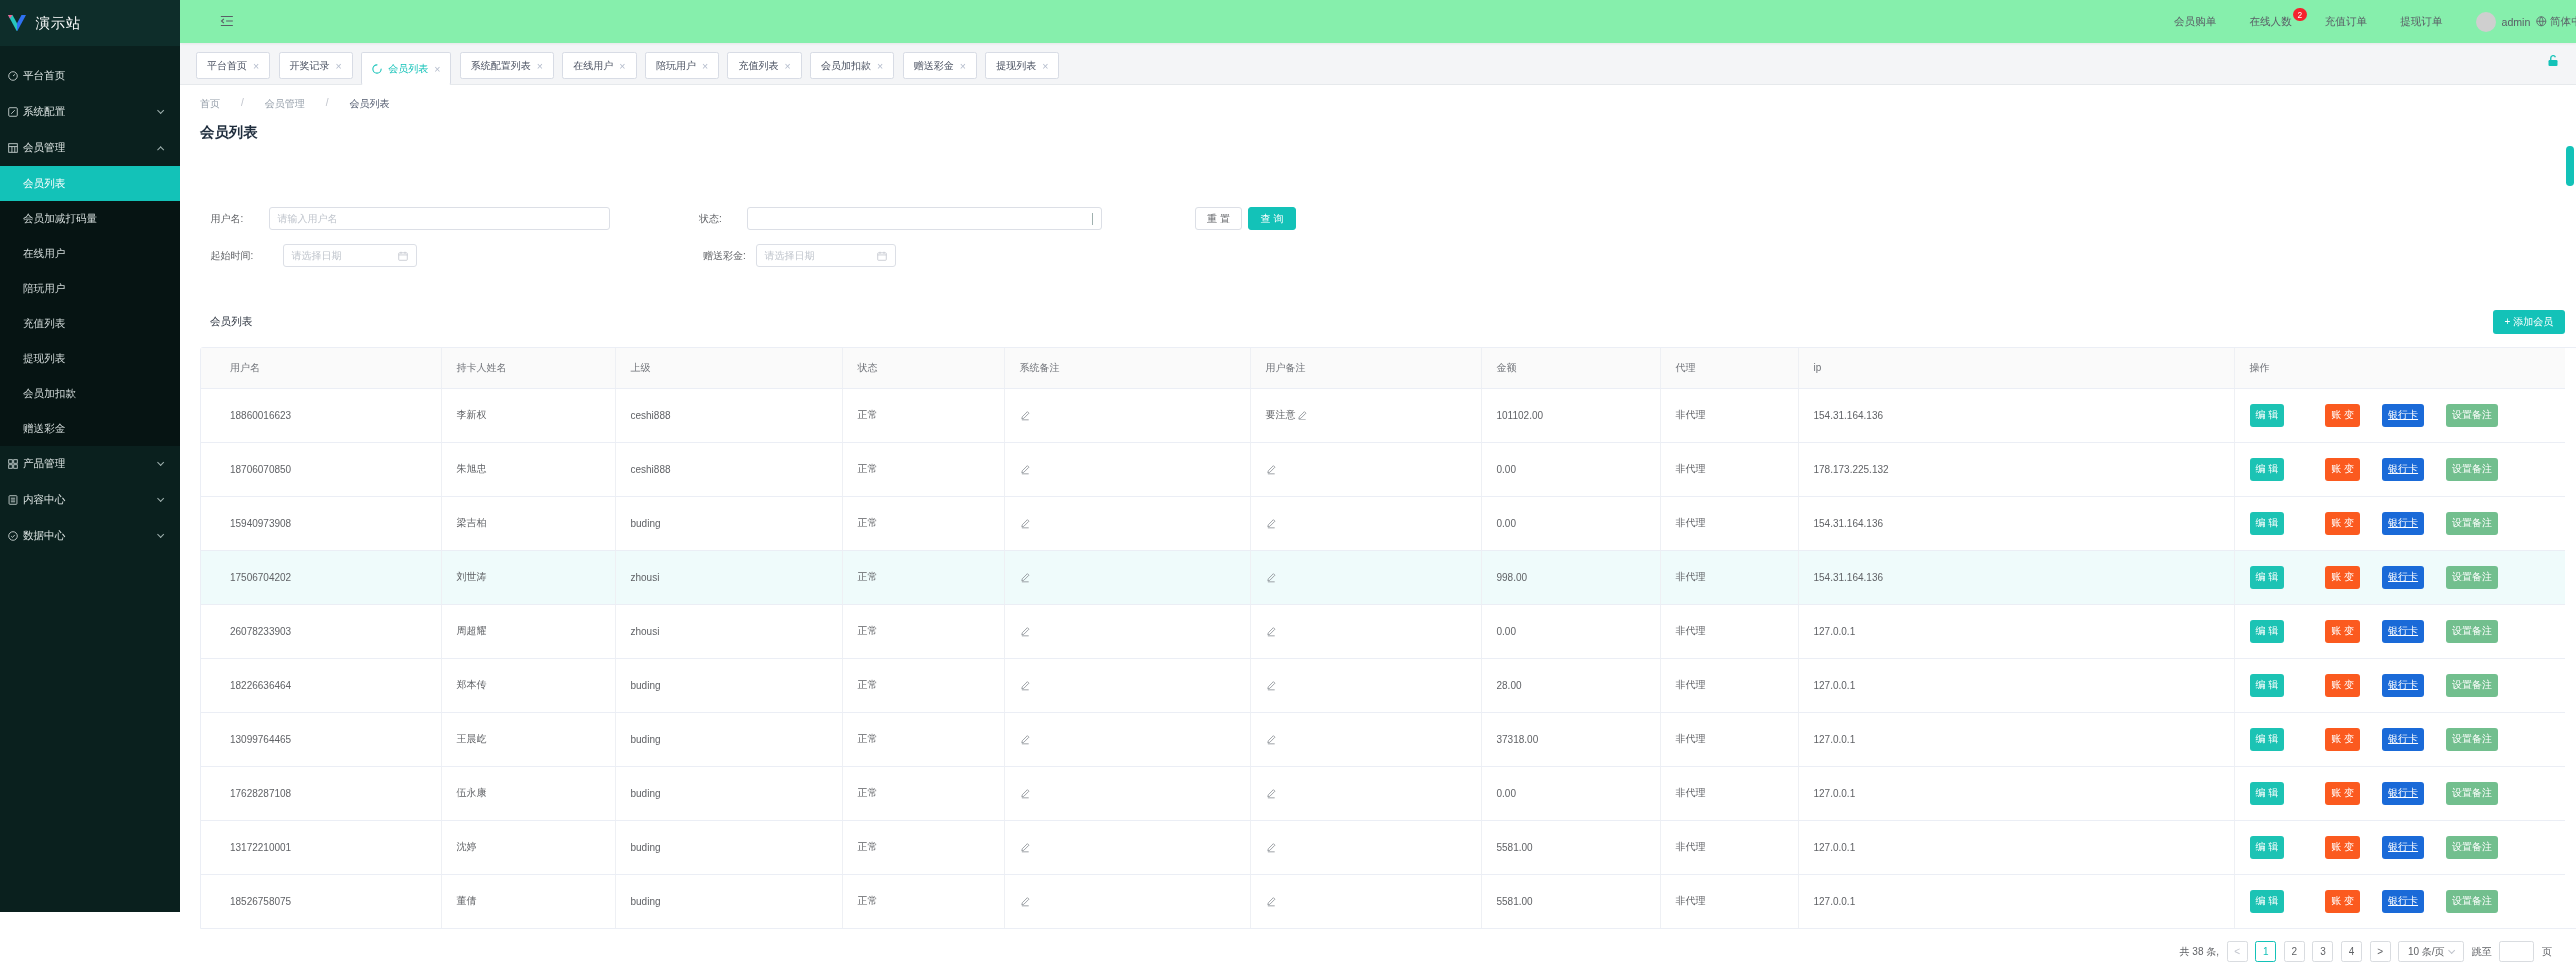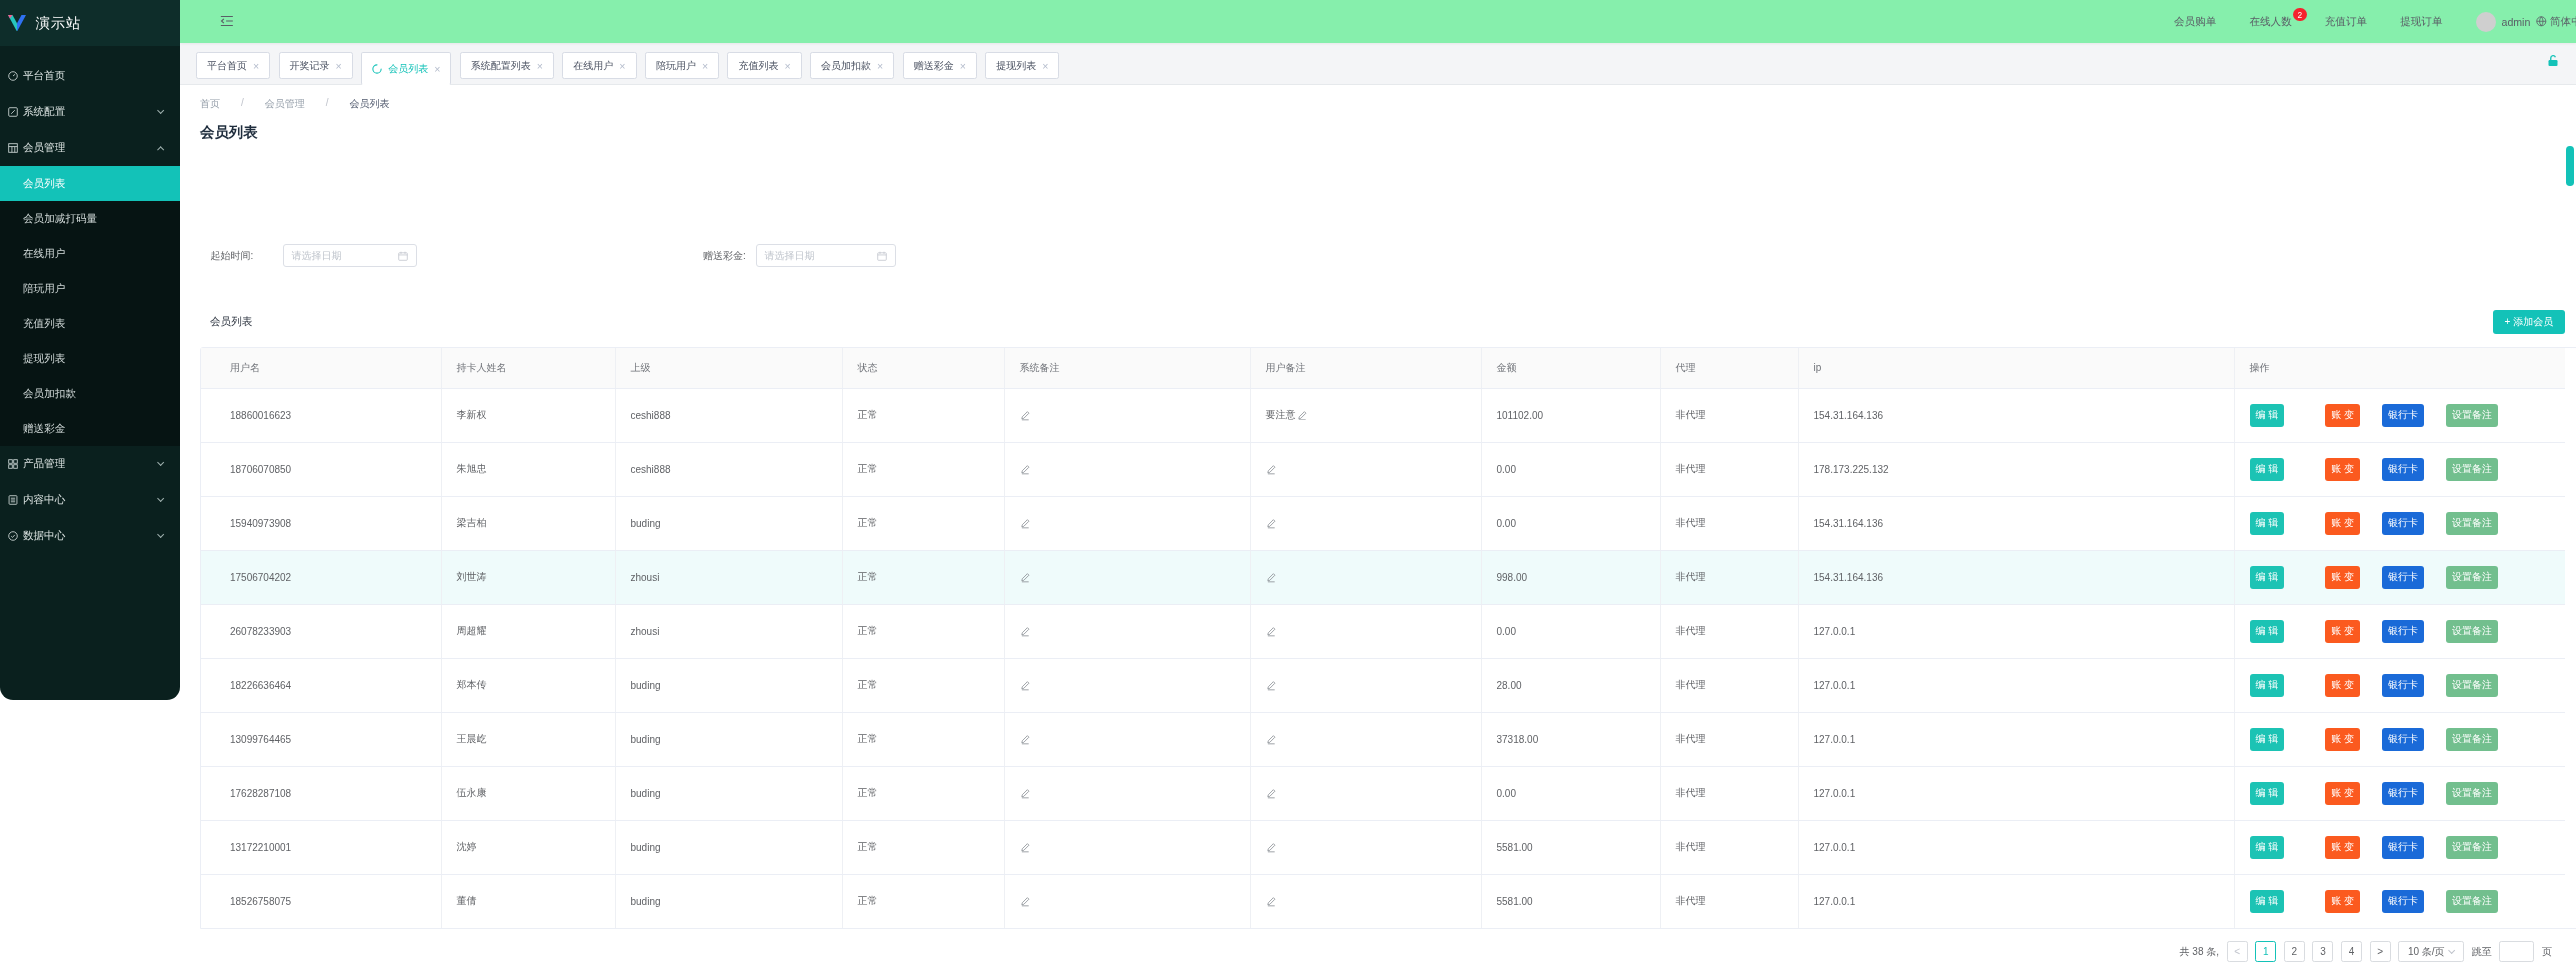--- a/index.html
+++ b/index.html
@@ -5,21 +5,21 @@
   :root{
     --accent:#13c2b8; --badge:#f5222d;
     --act-edit:#1cc3b4; --act-change:#fb5a1f; --act-bank:#1a6ad8; --act-note:#72bf8e;
   }
   *{box-sizing:border-box;margin:0;padding:0;}
   html,body{width:2576px;height:972px;overflow:hidden;}
   body{font-family:"Liberation Sans","DejaVu Sans",sans-serif;background:#fff;position:relative;color:#606266;}
   svg{display:block;}
 
   
-  .sidebar{position:absolute;left:0;top:0;width:180px;height:700px;background:#0a201e;z-index:5;border-radius:13px;}
+  .sidebar{position:absolute;left:0;top:0;width:180px;height:912px;background:#0a201e;z-index:5;}
   .logo{height:46px;background:#0e2d2a;display:flex;align-items:center;padding-left:7.6px;gap:10px;}
   .logo-title{color:#fff;font-size:14.4px;letter-spacing:0.8px;}
   .menu{padding-top:12px;}
   .menu-item{height:36px;display:flex;align-items:center;padding:0 16.7px 0 7.6px;color:#dde4e3;font-size:10.6px;cursor:pointer;position:relative;}
   .mi-icon{width:10px;height:10px;margin-right:5.3px;color:#cfd8d7;flex:0 0 10px;}
   .mi-label{flex:1;}
   .chev{width:5.3px;height:5.3px;border-right:1.1px solid #9fb0ae;border-bottom:1.1px solid #9fb0ae;transform:rotate(45deg);margin-top:-2.3px;}
   .chev.up{transform:rotate(225deg);margin-top:3px;}
   .submenu{background:#061413;}
   .sub-item{height:35px;display:flex;align-items:center;padding-left:23px;color:#d3dbda;font-size:10.6px;cursor:pointer;}
@@ -75,21 +75,21 @@
   tbody td:first-child{padding-left:29px;}
   tbody td:last-child{border-right:none;}
   tbody tr:last-child td{border-bottom:none;}
   tbody tr.highlight td{background:#effbfb;}
   .pencil{color:#8c9096;cursor:pointer;display:inline-block;vertical-align:middle;}
   .note-text{margin-right:1.5px;vertical-align:middle;}
   .actions{display:flex;gap:22px;}
   .act{height:23px;padding:0 6px;border:none;border-radius:3px;color:#fff;font-size:10px;cursor:pointer;white-space:nowrap;font-family:inherit;}
   .act-0{background:var(--act-edit);}
   .act-1{background:var(--act-change);margin-left:19px;}
-  .act-2{background:var(--act-bank);}
+  .act-2{background:var(--act-bank);text-decoration:underline;}
   .act-3{background:var(--act-note);}
 
   
   .pagination{position:absolute;right:24px;top:856px;display:flex;align-items:center;gap:7.6px;font-size:10px;color:#606266;}
   .pg-btn{min-width:21px;height:21px;border:0.8px solid #d9dce0;border-radius:2.3px;background:#fff;display:flex;align-items:center;justify-content:center;cursor:pointer;color:#606266;}
   .pg-btn.disabled{color:#c0c4cc;cursor:default;}
   .pg-btn.active{border-color:var(--accent);color:var(--accent);}
   .pg-size{width:66px;height:21px;border:0.8px solid #d9dce0;border-radius:2.3px;display:flex;align-items:center;justify-content:center;gap:4.6px;cursor:pointer;}
   .pg-size .chev{border-color:#c0c4cc;margin-top:-1.5px;}
   .pg-jump{width:35px;height:21px;border:0.8px solid #d9dce0;border-radius:2.3px;background:#fff;}
@@ -290,20 +290,32 @@
 <div class="content">
   <div class="breadcrumb">
     <span>首页</span>
     <span class="sep">/</span>
     <span>会员管理</span>
     <span class="sep">/</span>
     <span class="last">会员列表</span>
   </div>
   <div class="page-title">会员列表</div>
 
+  <div class="filter-row r1">
+    <span class="f-label" style="left:10.6px;">用户名:</span>
+    <div class="inp" style="left:69px;width:341px;">
+      <span class="ph">请输入用户名</span>
+    </div>
+    <span class="f-label" style="left:499px;">状态:</span>
+    <div class="inp" style="left:547px;width:355px;">
+      <span class="suffix"><span class="chev"></span></span>
+    </div>
+    <div class="btn btn-reset">重 置</div>
+    <div class="btn btn-search">查 询</div>
+  </div>
 
   <div class="filter-row r2">
     <span class="f-label" style="left:10.6px;">起始时间:</span>
     <div class="inp" style="left:83px;width:134px;">
       <span class="ph">请选择日期</span>
       <span class="suffix">
         <svg width="10" height="10" viewBox="0 0 14 14">
             <rect x="1" y="2.5" width="12" height="10.5" rx="1" fill="none" stroke="currentColor" stroke-width="1.1"></rect>
             <path d="M1 5.5h12M4.2 1v3M9.8 1v3" stroke="currentColor" stroke-width="1.1"></path>
           </svg>

